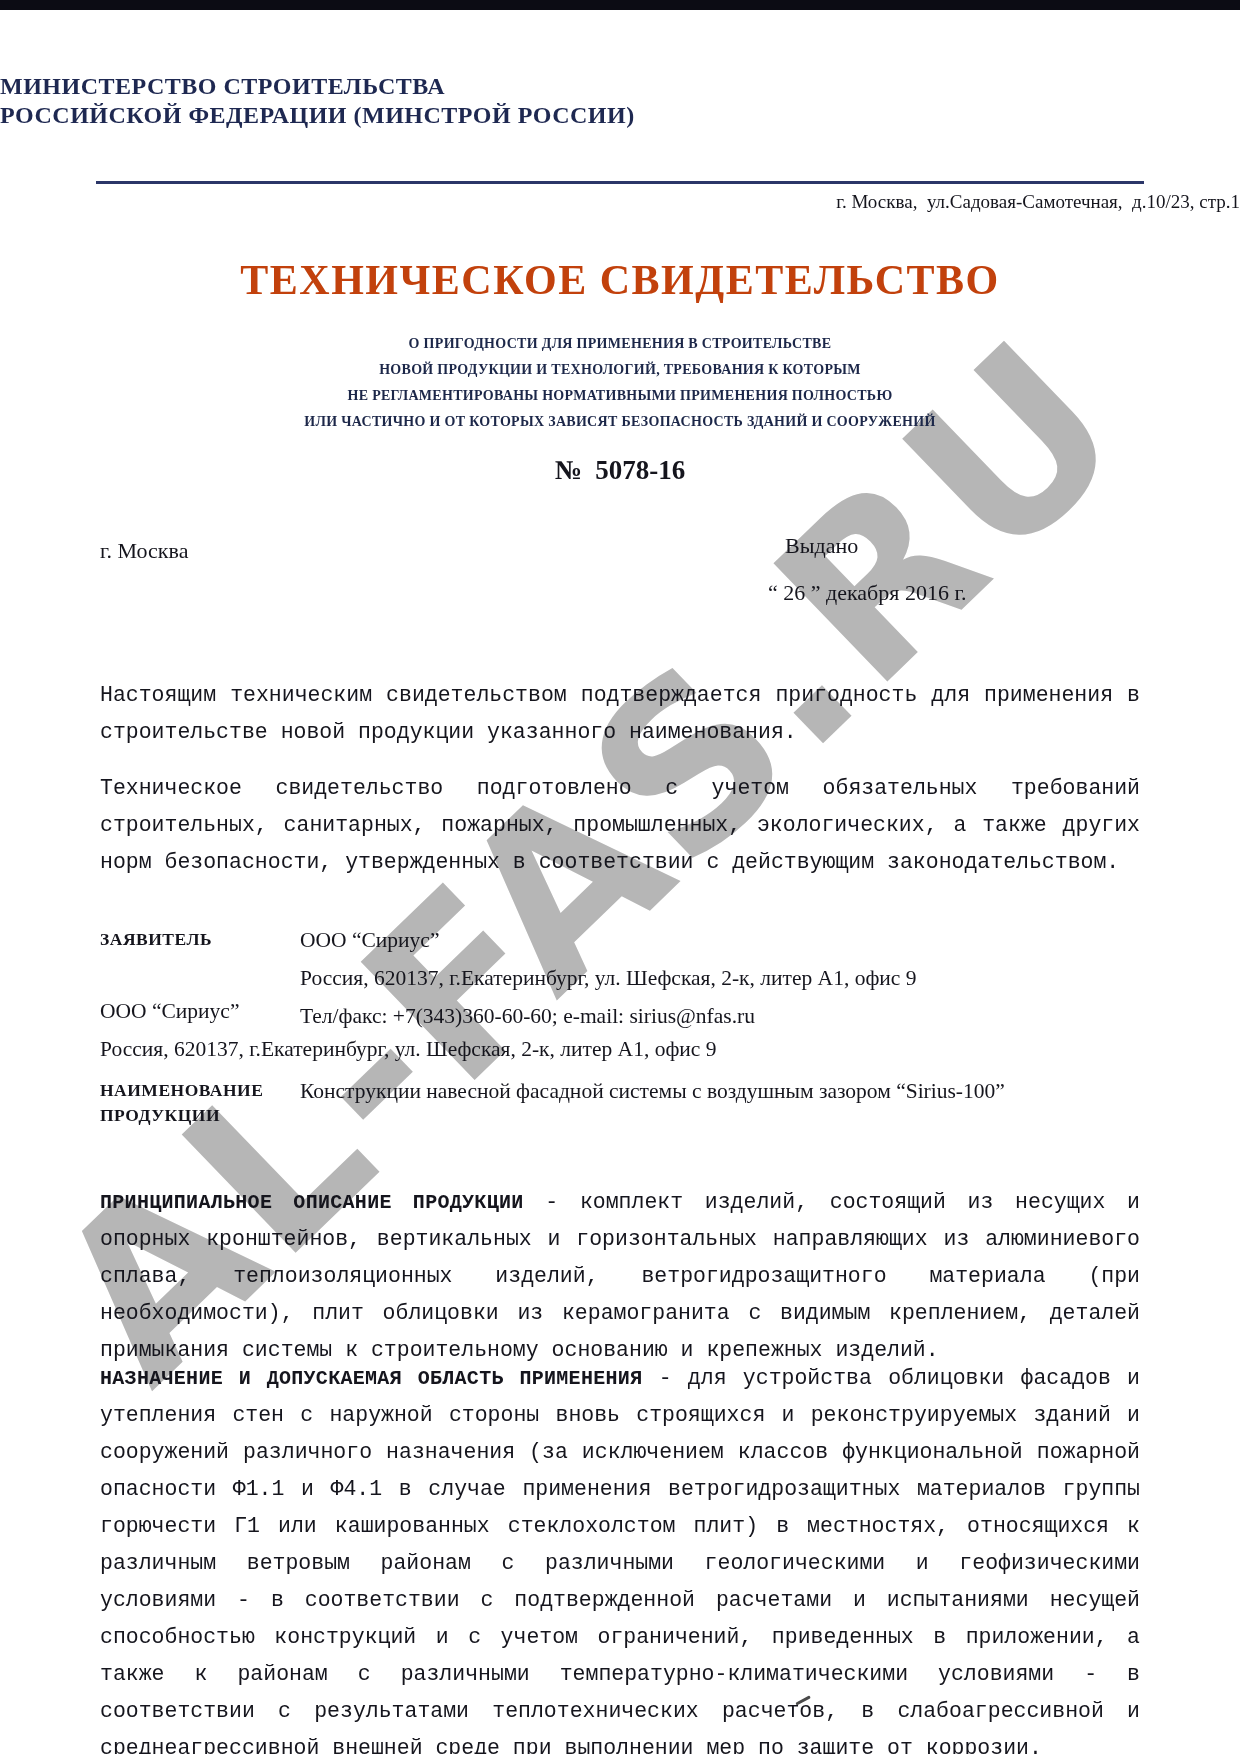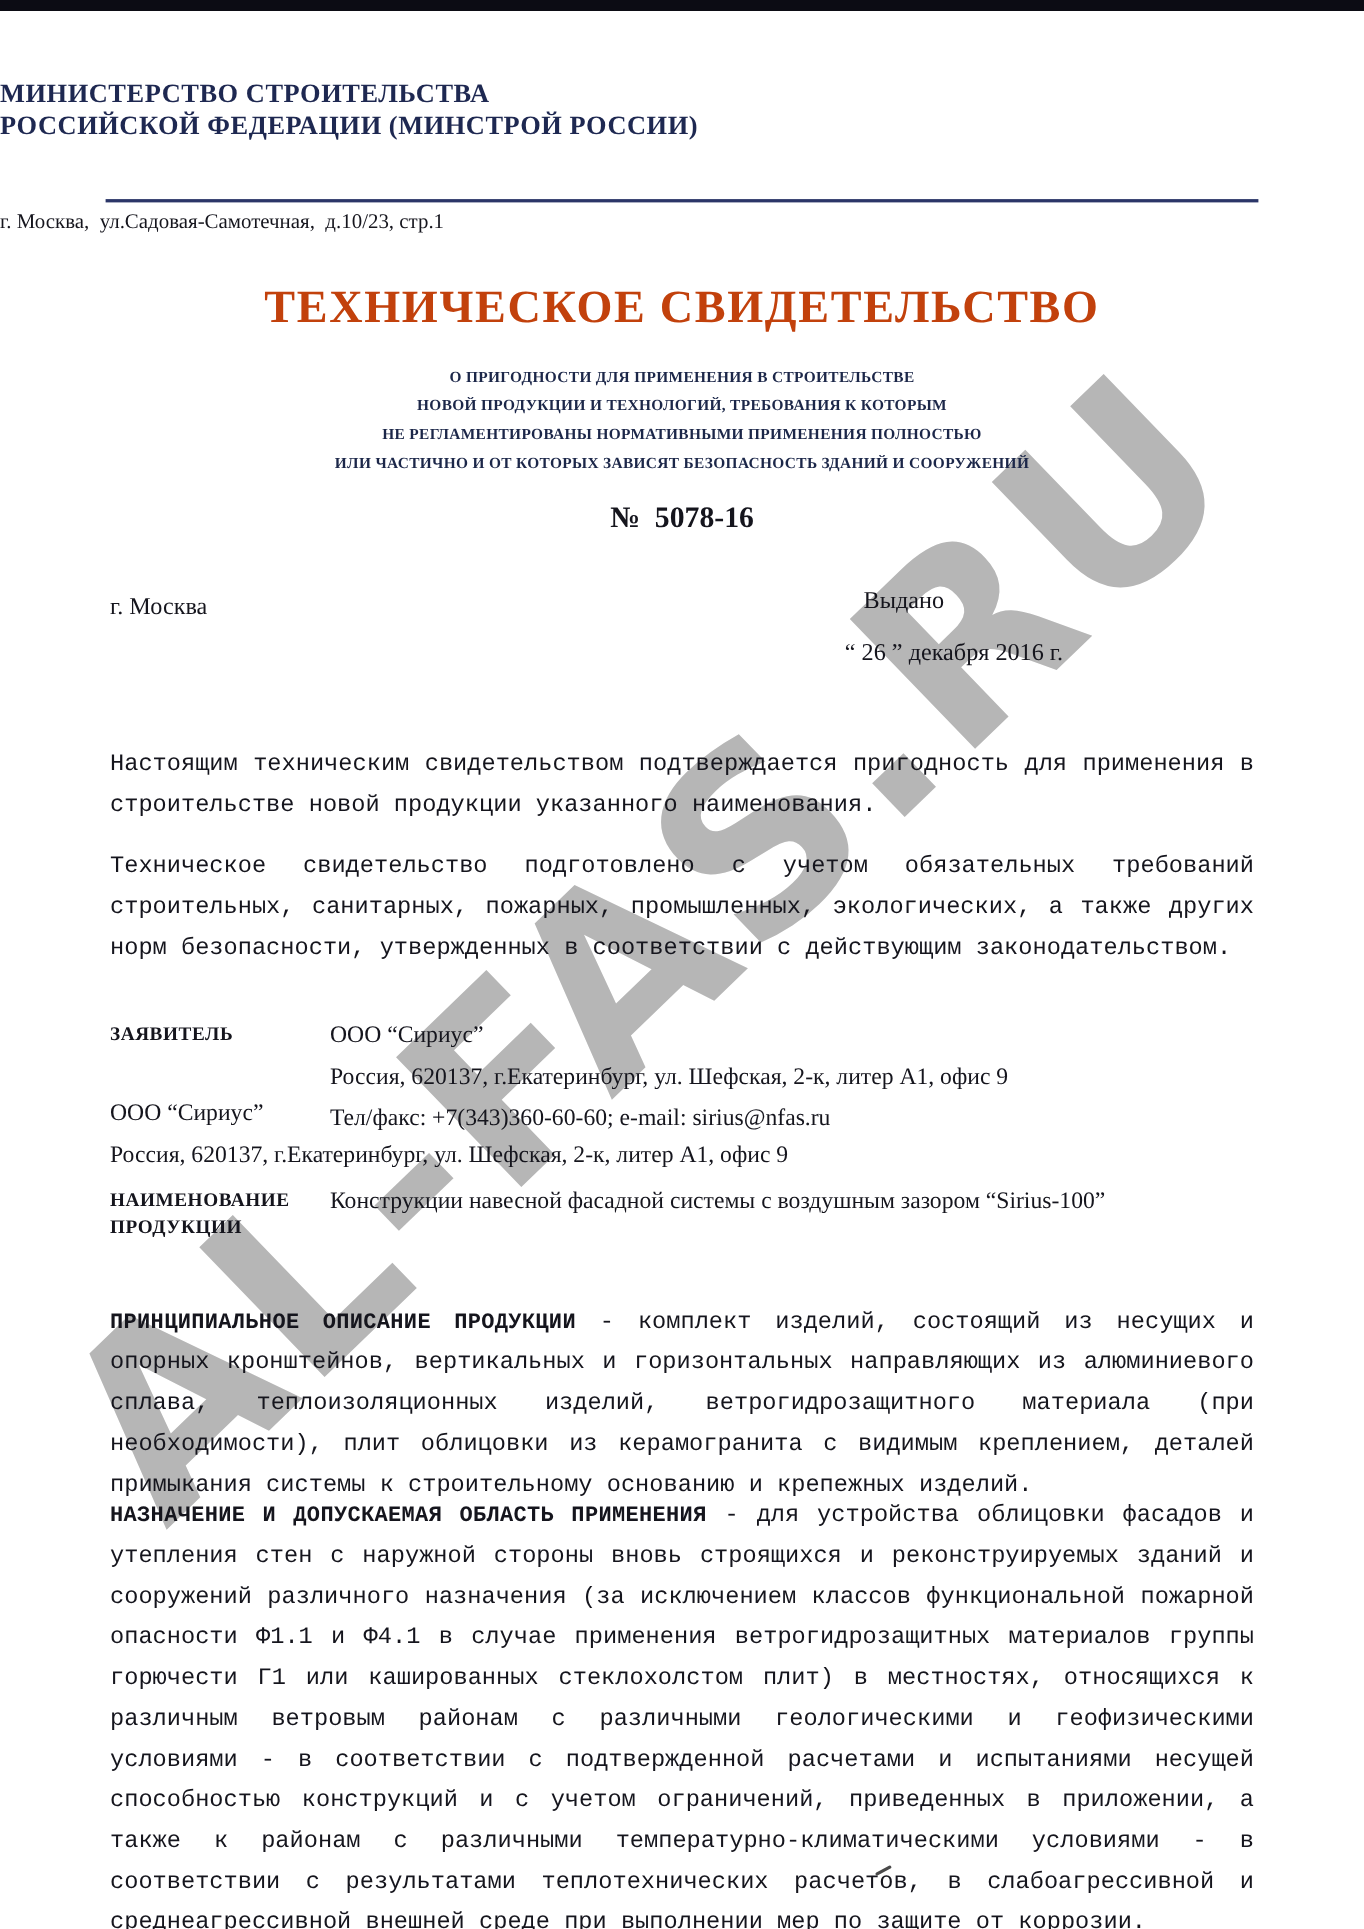--- a/index.html
+++ b/index.html
@@ -40,21 +40,21 @@
     letter-spacing: 0.5px;
     color: #1e2851;
   }
   .rule {
     position: absolute; top: 181px; left: 96px;
     width: 1048px; height: 3px;
     background: #2b3668;
   }
   .address {
     position: absolute; top: 191px; left: 0; width: 100%;
-    text-align: left;
+    text-align: right;
     font-size: 19px;
     white-space: pre;
     color: #15151d;
   }
   .doc-title {
     position: absolute; top: 256px; left: 0; width: 100%;
     text-align: center;
     font-weight: bold;
     font-size: 42px;
     letter-spacing: 1.5px;

